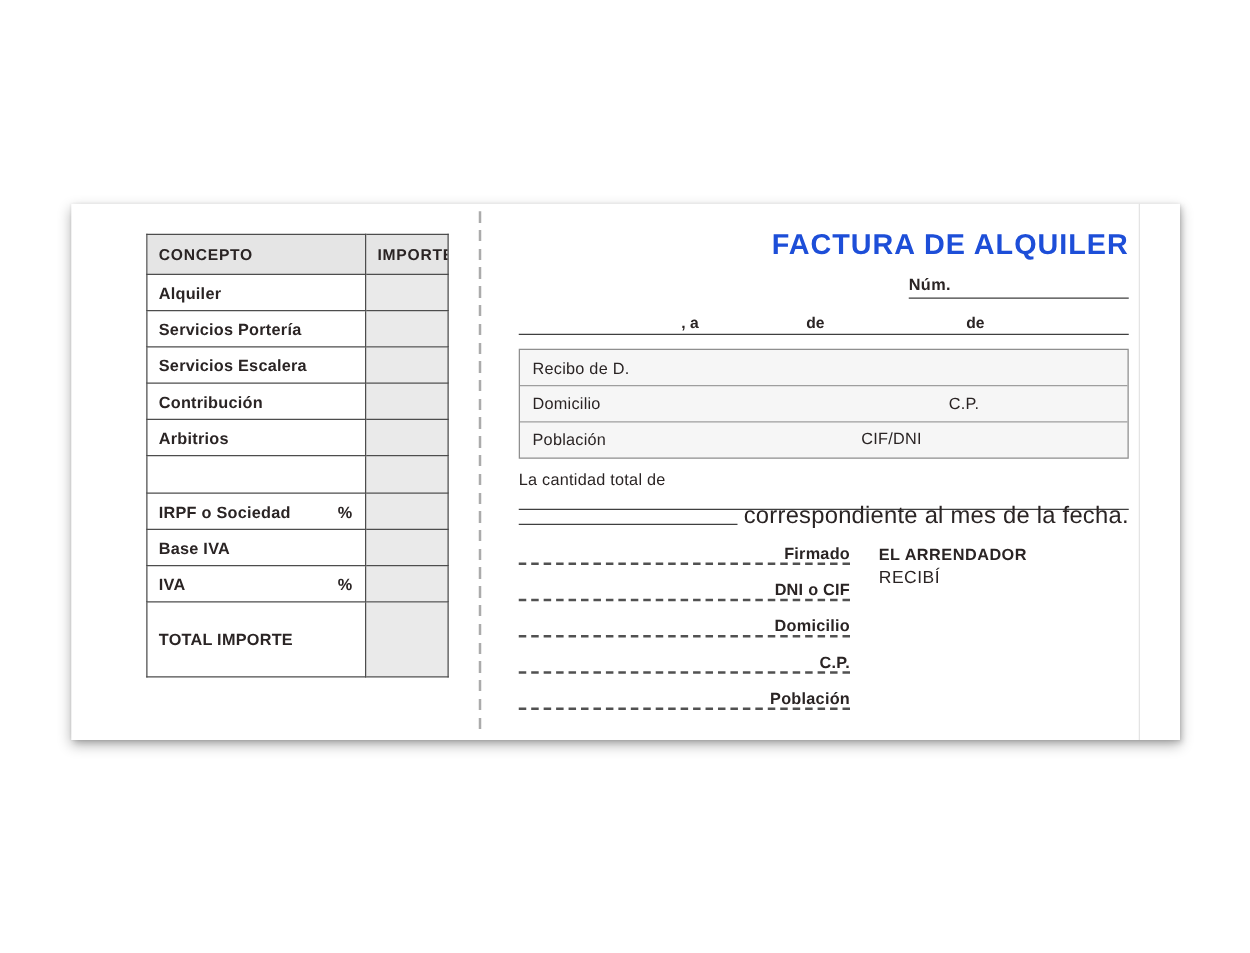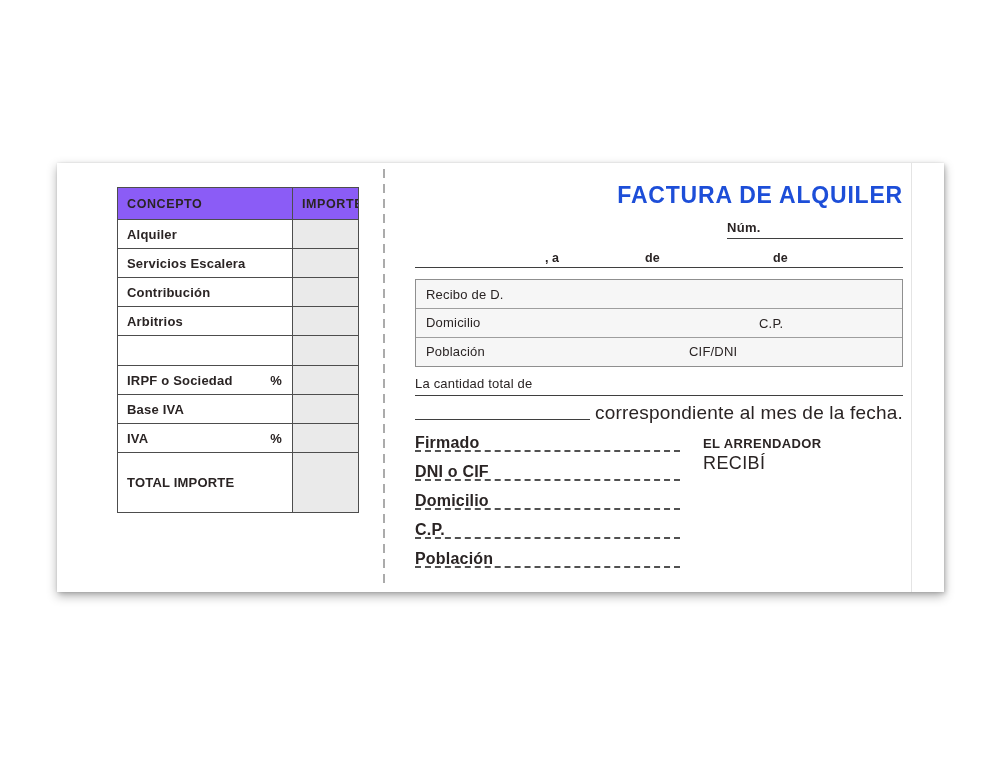--- a/index.html
+++ b/index.html
@@ -39,21 +39,21 @@
   }
   .concept-table th, .concept-table td {
     border: 1.5px solid #4d4d4d;
     font-size: 13px;
     padding: 0 0 0 9px;
     text-align: left;
     vertical-align: middle;
     overflow: hidden;
     white-space: nowrap;
   }
-  .concept-table th { height: 32px; background: #8b5cf6; font-size: 12.5px; font-weight: 700; letter-spacing: 0.6px; }
+  .concept-table th { height: 32px; background: #e5e5e5; font-size: 12.5px; font-weight: 700; letter-spacing: 0.6px; }
   .concept-table td { height: 29px; font-weight: 700; letter-spacing: 0.2px; }
   .concept-table .col-concepto { width: 175px; }
   .concept-table .col-importe  { width: 66px; }
   .concept-table td.importe-cell { background: #eaeaea; }
   .concept-table tr.row-empty td { height: 30px; }
   .concept-table tr.row-total td { height: 60px; }
   .concept-table .pct { float: right; padding-right: 10px; font-weight: 700; }
 
   
   .invoice {
@@ -103,63 +103,68 @@
   }
   .recipient-row + .recipient-row { border-top: 1px solid #9e9e9e; }
   .recipient-row .right-label { position: absolute; top: 50%; transform: translateY(-50%); }
   .recipient-row.row-2 .right-label { left: 343px; }
   .recipient-row.row-3 .right-label { left: 273px; }
 
   .amount-line {
     position: absolute;
     top: 213px; left: 0; right: 0;
     border-bottom: 1.5px solid #3f3f3f;
-    padding-bottom: 4px;
+    padding-bottom: 16px;
     font-size: 13px; letter-spacing: 0.2px;
   }
   .month-row {
     position: absolute;
     top: 243px; left: 0; right: 0;
     display: flex; align-items: flex-end;
   }
   .month-row .rule { flex: 1; border-bottom: 1.5px solid #3f3f3f; height: 2px; }
   .month-row .note { padding-left: 5px; font-size: 19px; line-height: 14px; letter-spacing: 0.2px; }
 
   .sig-field {
     position: absolute;
     left: 0; width: 265px; height: 16px;
     border-bottom: 2px dashed #515151;
-    font-size: 16px; font-weight: 700; letter-spacing: 0.2px;
+    font-size: 13px; font-weight: 700; letter-spacing: 0.2px;
     line-height: 14px;
+    text-align: right;
   }
   .sig-0 { top: 273px; }
   .sig-1 { top: 302px; }
   .sig-2 { top: 331px; }
   .sig-3 { top: 360px; }
   .sig-4 { top: 389px; }
 
   .landlord { position: absolute; left: 288px; top: 273px; }
   .landlord-title { font-size: 13px; font-weight: 700; letter-spacing: 0.4px; }
-  .landlord-note  { font-size: 18px; font-weight: 400; letter-spacing: 0.4px; margin-top: 2px; }
+  .landlord-note  { font-size: 14px; font-weight: 400; letter-spacing: 0.4px; margin-top: 2px; }
 </style>
 </head>
 <body>
 
 <div class="sheet">
 
   <table class="concept-table">
     <thead>
       <tr>
         <th class="col-concepto">CONCEPTO</th>
         <th class="col-importe">IMPORTE</th>
       </tr>
     </thead>
     <tbody>
       <tr>
         <td><span>Alquiler</span></td>
+        <td class="importe-cell"></td>
+      </tr>
+      <tr>
+        <td><span>Servicios Portería</span></td>
         <td class="importe-cell"></td>
       </tr>
       <tr>
         <td><span>Servicios Escalera</span></td>
         <td class="importe-cell"></td>
       </tr>
       <tr>
         <td><span>Contribución</span></td>
         <td class="importe-cell"></td>
       </tr>

